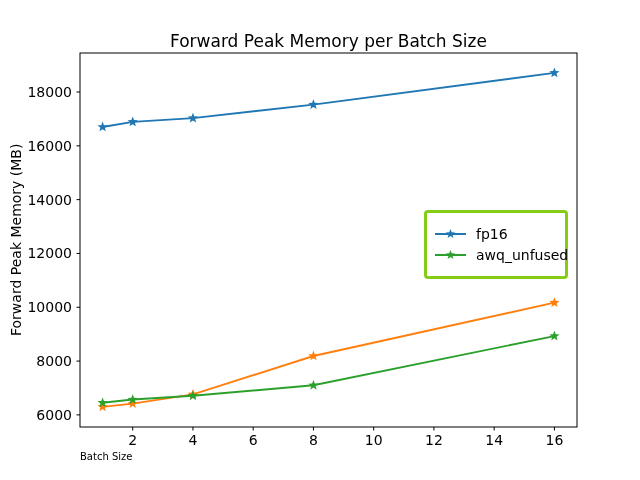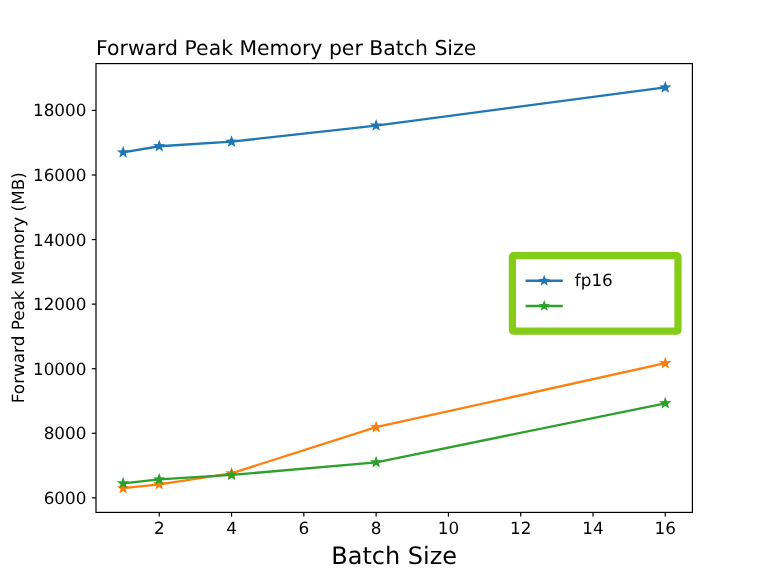--- a/index.html
+++ b/index.html
@@ -11,31 +11,31 @@
     overflow: hidden;
   }
   .figure {
     position: relative;
     width: 640px; height: 480px;
     background: #ffffff;
   }
   .chart-title {
     position: absolute;
     left: 80px; width: 497px; top: 31px;
-    text-align: left;
+    text-align: center;
     font-size: 17px;
     line-height: 20px;
     color: #000000;
     white-space: nowrap;
   }
   .xlabel {
     position: absolute;
     left: 80px; width: 497px; top: 451px;
-    text-align: center;
-    font-size: 20px;
+    text-align: left;
+    font-size: 10px;
     color: #000000;
   }
   .ylabel {
     position: absolute;
     left: 7px; top: 53px; height: 374px; width: 18px;
     writing-mode: vertical-rl;
     transform: rotate(180deg);
     display: flex;
     align-items: center;
     justify-content: center;
@@ -46,21 +46,21 @@
   #plot {
     position: absolute;
     left: 0; top: 0;
   }
   .legend {
     position: absolute;
     left: 424px; top: 210px;
     width: 144px; height: 69px;
     box-sizing: border-box;
     background: rgba(255,255,255,0.9);
-    border: 6px solid #84cc16;
+    border: 3px solid #84cc16;
     border-radius: 4px;
     display: flex;
     flex-direction: column;
     justify-content: center;
     padding: 3px 7px;
   }
   .legend-row {
     height: 21px;
     display: flex;
     align-items: center;
@@ -140,16 +140,17 @@
         <line x1="1" y1="6" x2="32" y2="6" stroke="#1f77b4" stroke-width="2"></line>
         <polygon points="16.50,1.00 17.73,4.30 21.26,4.45 18.50,6.65 19.44,10.05 16.50,8.10 13.56,10.05 14.50,6.65 11.74,4.45 15.27,4.30" fill="#1f77b4"></polygon>
       </svg>
       <span class="legend-label">fp16</span>
     </div>
     <div class="legend-row">
       <svg class="swatch" width="33" height="12">
         <line x1="1" y1="6" x2="32" y2="6" stroke="#2ca02c" stroke-width="2"></line>
         <polygon points="16.50,1.00 17.73,4.30 21.26,4.45 18.50,6.65 19.44,10.05 16.50,8.10 13.56,10.05 14.50,6.65 11.74,4.45 15.27,4.30" fill="#2ca02c"></polygon>
       </svg>
+      <span class="legend-label">awq_unfused</span>
     </div>
   </div>
 
 </div>
 
 </body></html>

